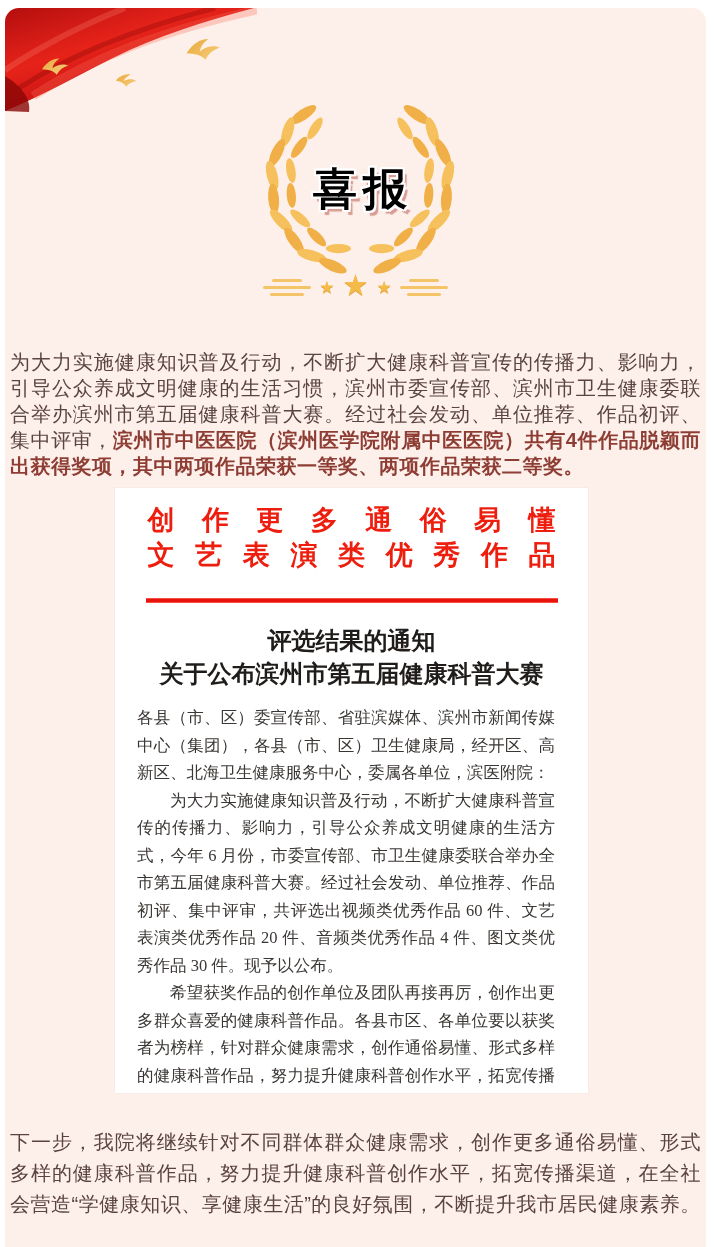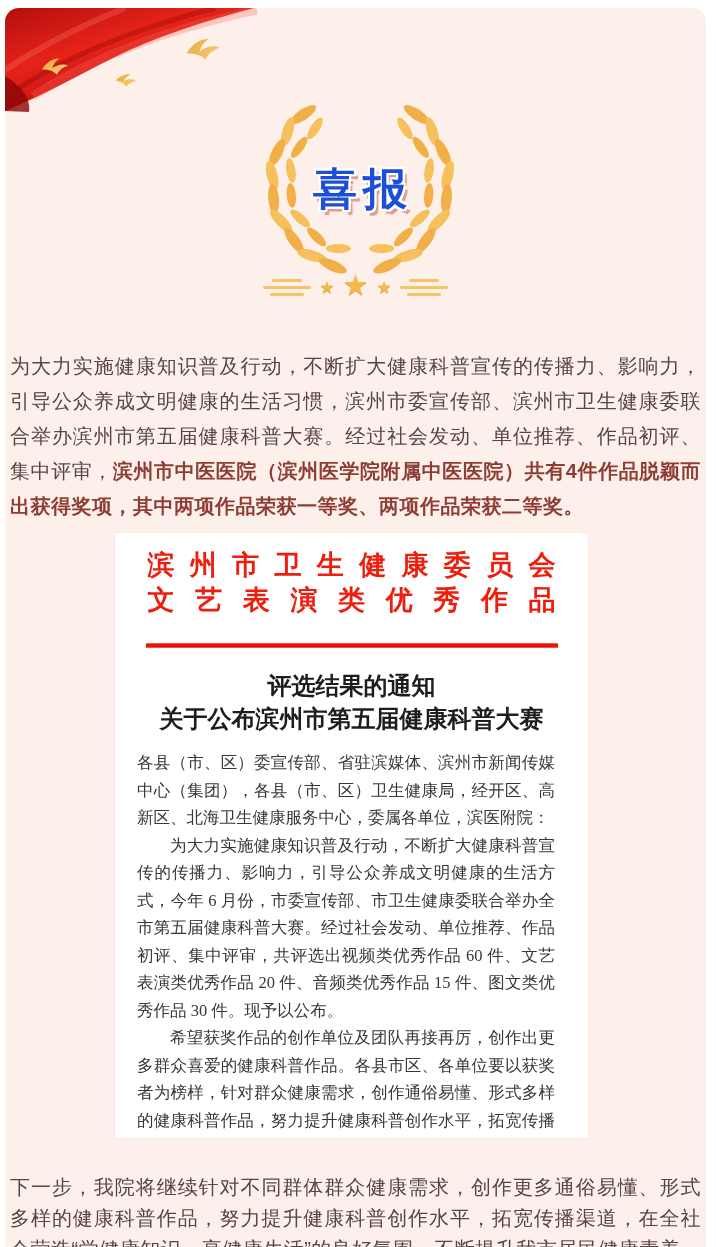--- a/index.html
+++ b/index.html
@@ -16,39 +16,39 @@
   .hero { position:relative; height:333px; }
   .ribbon-svg { position:absolute; left:0; top:0; display:block; }
   .dove { position:absolute; display:block; }
   .dove.d1 { left:36px;  top:48px;  width:28px; height:22px; transform:rotate(-6deg); }
   .dove.d2 { left:110px; top:64px;  width:22px; height:17px; transform:rotate(4deg); }
   .dove.d3 { left:180px; top:28px;  width:36px; height:28px; transform:rotate(-8deg); }
   .wreath { position:absolute; left:238px; top:110px; width:240px; height:162px; }
   .wreath svg { position:absolute; left:0; top:0; overflow:visible; }
   .banner-title {
     position:absolute; left:0; right:0; top:42px; text-align:center;
-    font-size:44px; font-weight:bold; letter-spacing:6px; color:#1d4ed8;
+    font-size:44px; font-weight:bold; letter-spacing:6px; color:#000000;
     text-shadow:
       -2px -2px 0 #fff, 2px -2px 0 #fff, -2px 2px 0 #fff, 2px 2px 0 #fff,
       -2px 0 0 #fff, 2px 0 0 #fff, 0 -2px 0 #fff, 0 2px 0 #fff,
       4px 5px 1px rgba(160,30,20,0.40);
   }
   .star-divider {
     position:absolute; left:0; right:0; top:266px;
     display:flex; justify-content:center; align-items:center; gap:8px;
   }
   .line-stack { display:flex; flex-direction:column; gap:4px; align-items:center; }
   .line { height:3px; background:#f4c468; border-radius:2px; }
   .lw1 { width:30px; } .lw2 { width:48px; } .lw3 { width:34px; }
   .star { color:#f5bb4a; line-height:1; text-shadow:0 1px 0 #dd9f30; }
   .star.small { font-size:17px; }
   .star.big   { font-size:29px; margin-top:-3px; }
   
   .intro, .closing {
-    margin:8px 5px 0 5px; font-size:20px; line-height:35px;
+    margin:8px 5px 0 5px; font-size:20px; line-height:26px;
     letter-spacing:0.5px; color:#5a4440; text-align:justify;
   }
   .intro strong { color:#8e3d35; font-weight:bold; }
   .closing { margin-top:34px; line-height:31px; }
   
   .doc {
     position:relative; margin:9px 0 0 110px; width:473px; height:605px;
     background:#ffffff; overflow:hidden;
     font-family:"Liberation Serif", serif;
     box-shadow:0 0 0 1px rgba(0,0,0,0.02);
@@ -157,30 +157,30 @@
         <div class="line lw2"></div>
         <div class="line lw3"></div>
       </div>
     </div>
   </div>
 
   <p class="intro"><span>为大力实施健康知识普及行动，不断扩大健康科普宣传的传播力、影响力，引导公众养成文明健康的生活习惯，滨州市委宣传部、滨州市卫生健康委联合举办滨州市第五届健康科普大赛。经过社会发动、单位推荐、作品初评、集中评审，</span><strong>滨州市中医医院（滨州医学院附属中医医院）共有4件作品脱颖而出获得奖项，其中两项作品荣获一等奖、两项作品荣获二等奖。</strong></p>
 
   <div class="doc">
     <div class="doc-header">
-      <div>滨州市卫生健康委员会</div>
+      <div>创作更多通俗易懂</div>
       <div>文艺表演类优秀作品</div>
     </div>
     <div class="doc-rule"></div>
     <div class="doc-title">
       <div>评选结果的通知</div>
       <div>关于公布滨州市第五届健康科普大赛</div>
     </div>
     <div class="doc-body">
       <p>各县（市、区）委宣传部、省驻滨媒体、滨州市新闻传媒中心（集团），各县（市、区）卫生健康局，经开区、高新区、北海卫生健康服务中心，委属各单位，滨医附院：</p>
-      <p class="indent">为大力实施健康知识普及行动，不断扩大健康科普宣传的传播力、影响力，引导公众养成文明健康的生活方式，今年 6 月份，市委宣传部、市卫生健康委联合举办全市第五届健康科普大赛。经过社会发动、单位推荐、作品初评、集中评审，共评选出视频类优秀作品 60 件、文艺表演类优秀作品 20 件、音频类优秀作品 15 件、图文类优秀作品 30 件。现予以公布。</p>
+      <p class="indent">为大力实施健康知识普及行动，不断扩大健康科普宣传的传播力、影响力，引导公众养成文明健康的生活方式，今年 6 月份，市委宣传部、市卫生健康委联合举办全市第五届健康科普大赛。经过社会发动、单位推荐、作品初评、集中评审，共评选出视频类优秀作品 60 件、文艺表演类优秀作品 20 件、音频类优秀作品 4 件、图文类优秀作品 30 件。现予以公布。</p>
       <p class="indent">希望获奖作品的创作单位及团队再接再厉，创作出更多群众喜爱的健康科普作品。各县市区、各单位要以获奖者为榜样，针对群众健康需求，创作通俗易懂、形式多样的健康科普作品，努力提升健康科普创作水平，拓宽传播渠道，在全社会营造“学健康知识、享健康生活”的良好氛围，不断提升我市居民健康</p>
     </div>
   </div>
 
   <p class="closing">下一步，我院将继续针对不同群体群众健康需求，创作更多通俗易懂、形式多样的健康科普作品，努力提升健康科普创作水平，拓宽传播渠道，在全社会营造“学健康知识、享健康生活”的良好氛围，不断提升我市居民健康素养。</p>
 
 </div>
 
 </body></html>

